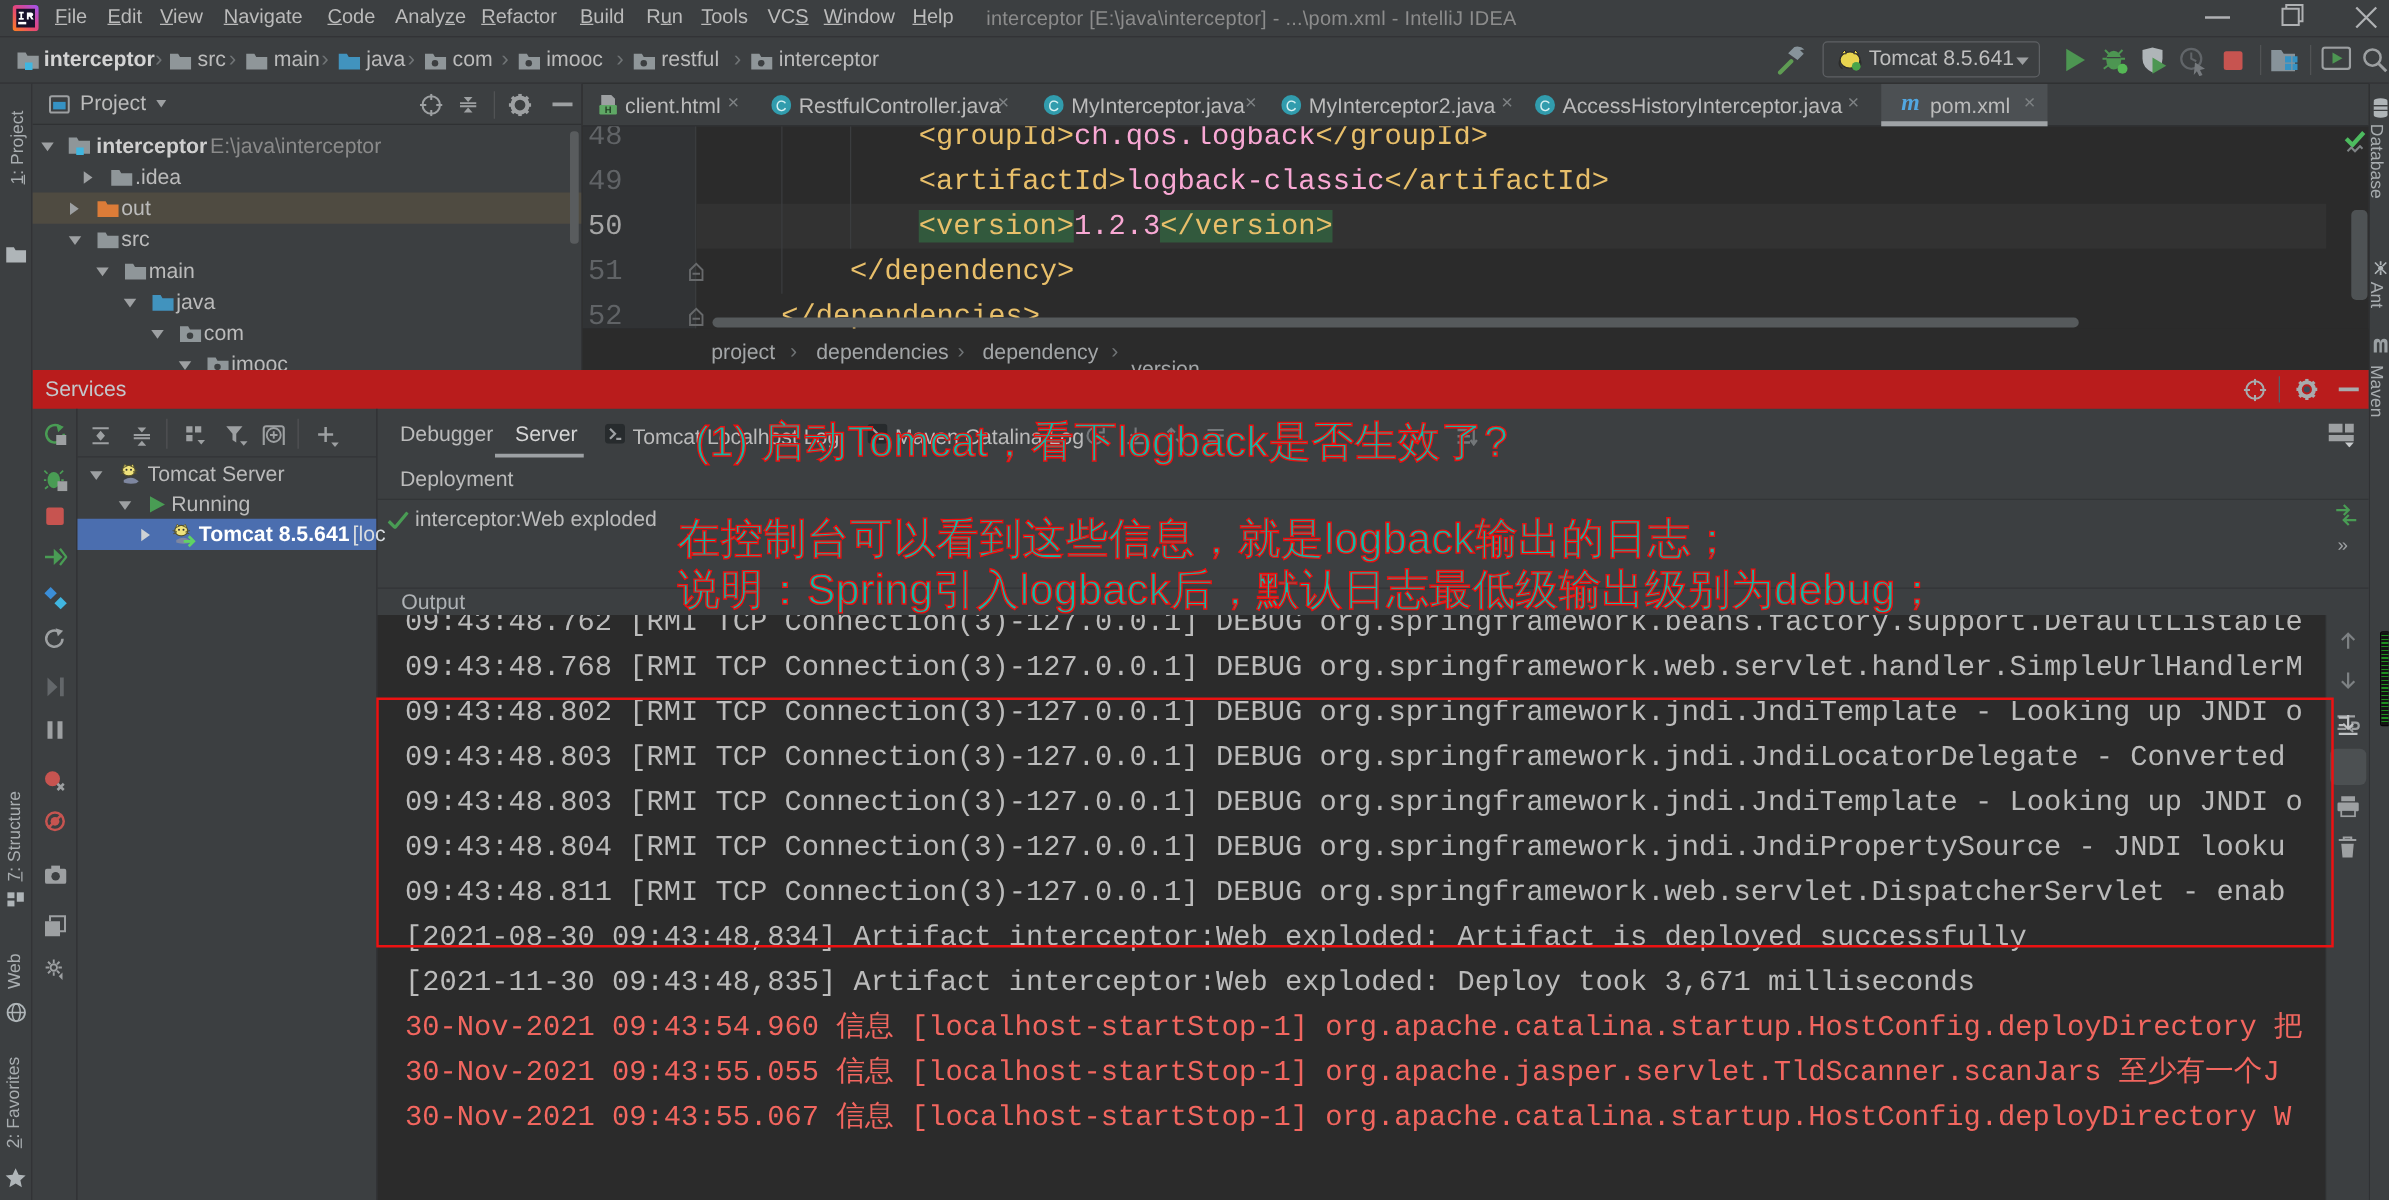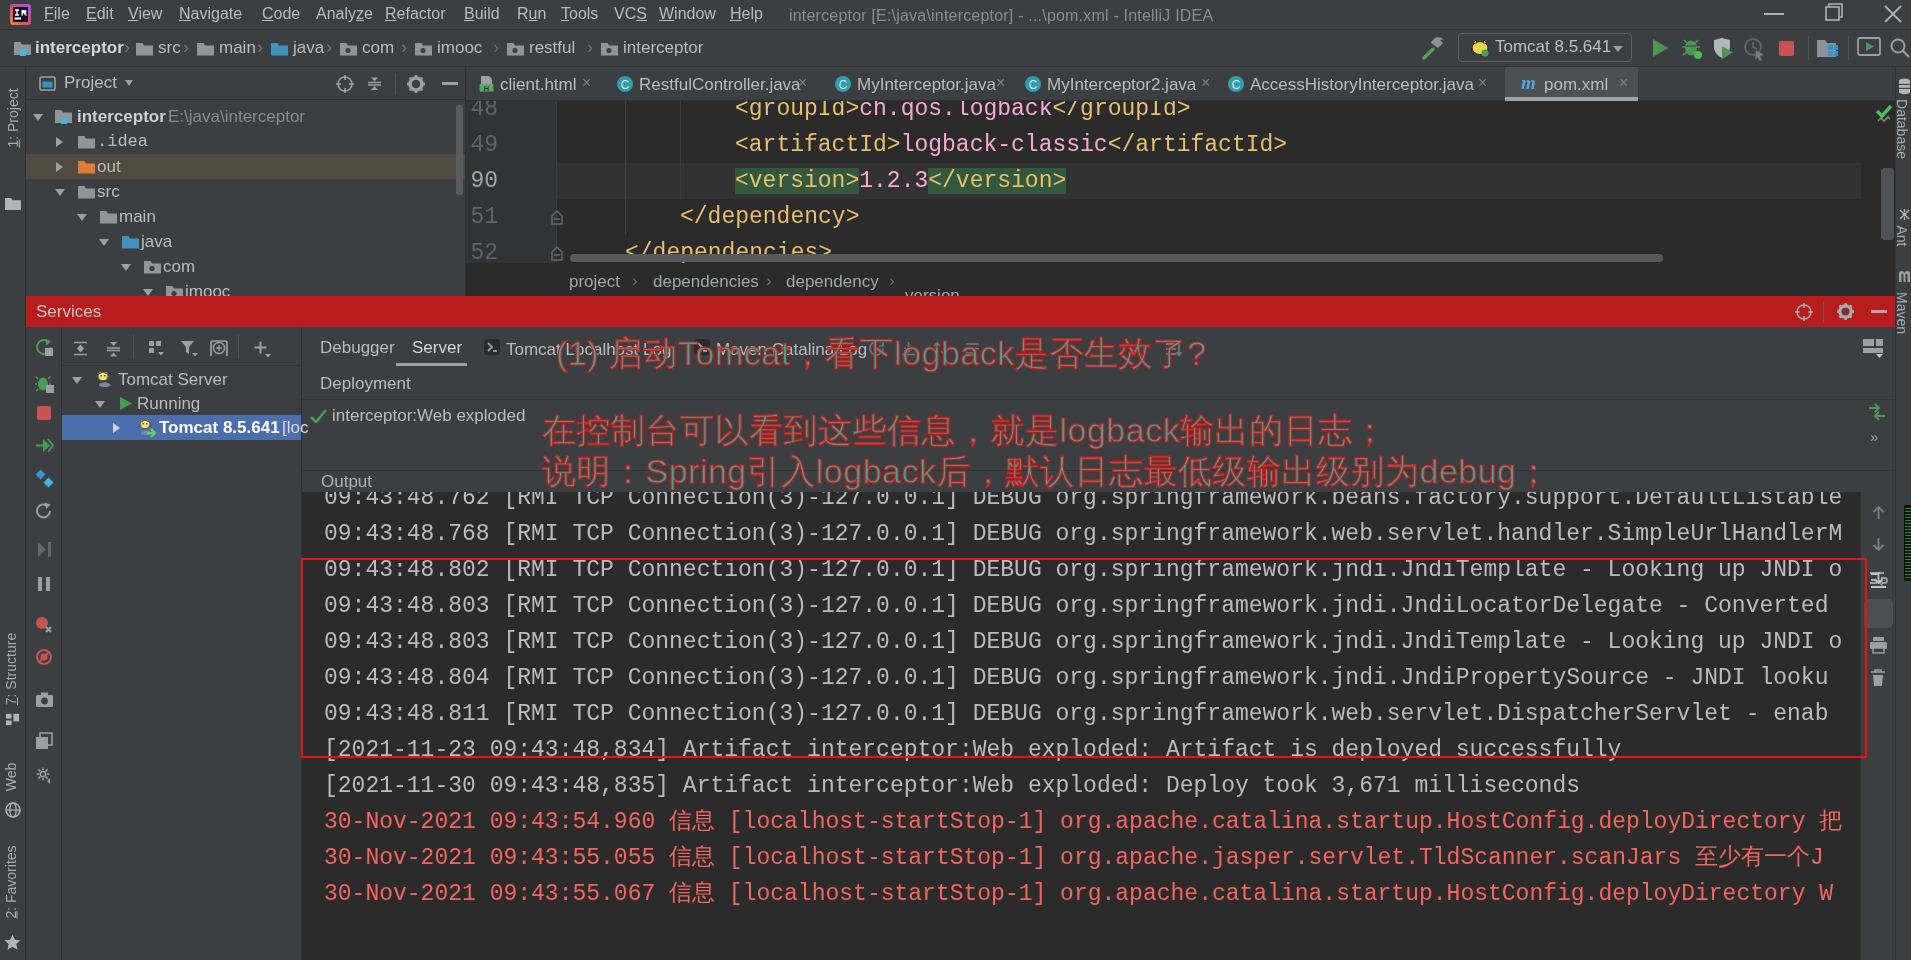--- a/index.html
+++ b/index.html
@@ -299,21 +299,21 @@
 
     <div class="trow" style="left:0;top:37px;width:440px;">
       <span class="arr arrD" style="left:7px;top:10px;"></span>
       <svg class="abs" style="left:28px;top:4px;" width="19" height="17" viewBox="0 0 19 17">
           <path d="M1 2 h6.5 l1.5 2.5 h9 V15 H1 z" fill="#8F9699"></path>
           <rect x="7" y="10" width="6" height="6" fill="#40B6E0"></rect>
         </svg>
       <span style="position:absolute;left:51px;font-weight:bold;color:#CFCFCF;">interceptor</span>
       <span style="position:absolute;left:142px;color:#8A8A8A;">E:\java\interceptor</span>
     </div>
-    <div class="trow" style="left:0;top:62px;width:440px;font-family:Liberation Mono, monospace;">
+    <div class="trow" style="left:11px;top:62px;width:440px;">
       <span class="arr arrR" style="left:30px;top:7.5px;"></span>
       <svg class="abs crumbfold" style="left:51px;top:5px;">
           <use href="#foldergray"></use>
         </svg>
       <span style="position:absolute;left:71px;">.idea</span>
     </div>
     <div class="trow" style="left:0;top:87px;width:440px;background:#4F4B41;">
       <span class="arr arrR" style="left:30px;top:7.5px;"></span>
       <svg class="abs crumbfold" style="left:51px;top:5px;">
           <use href="#folderorange"></use>
@@ -396,21 +396,21 @@
       </div>
     </div>
 
     <div class="abs" style="left:0;top:34px;width:1429px;height:162px;overflow:hidden;">
       <div class="abs" style="left:0;top:0;width:91px;height:162px;background:#313335;border-right:1px solid #3A3C3E;box-sizing:border-box;"></div>
       <div class="abs" style="left:91px;top:62px;width:1304px;height:36px;background:#323232;"></div>
       <div class="abs" style="left:159px;top:0;width:1px;height:134px;background:#3B3D3F;"></div>
       <div class="abs" style="left:214px;top:0;width:1px;height:98px;background:#3B3D3F;"></div>
       <div class="mono abs lnum" style="top:-10px;">48</div>
       <div class="mono abs lnum" style="top:26px;">49</div>
-      <div class="mono abs lnum" style="top:62px;color:#A5A5A5;">90</div>
+      <div class="mono abs lnum" style="top:62px;color:#A5A5A5;">50</div>
       <div class="mono abs lnum" style="top:98px;">51</div>
       <div class="mono abs lnum" style="top:134px;">52</div>
       <svg class="abs" style="left:82px;top:107px;" width="18" height="18" viewBox="0 0 18 18">
           <path d="M4 16 V8 L9 3 L14 8 V16 z" fill="none" stroke="#67696B" stroke-width="1.5"></path>
           <path d="M6 11 h6" stroke="#67696B" stroke-width="1.5"></path>
         </svg>
       <svg class="abs" style="left:82px;top:143px;" width="18" height="18" viewBox="0 0 18 18">
           <path d="M4 16 V8 L9 3 L14 8 V16 z" fill="none" stroke="#67696B" stroke-width="1.5"></path>
           <path d="M6 11 h6" stroke="#67696B" stroke-width="1.5"></path>
         </svg>
@@ -632,21 +632,21 @@
 
       <div class="abs" style="left:0;top:165px;width:1558px;height:468px;background:#2B2B2B;overflow:hidden;">
         <div class="abs" style="left:22px;top:-12px;">
           <div class="clog">09:43:48.762 [RMI TCP Connection(3)-127.0.0.1] DEBUG org.springframework.beans.factory.support.DefaultListable</div>
           <div class="clog">09:43:48.768 [RMI TCP Connection(3)-127.0.0.1] DEBUG org.springframework.web.servlet.handler.SimpleUrlHandlerM</div>
           <div class="clog">09:43:48.802 [RMI TCP Connection(3)-127.0.0.1] DEBUG org.springframework.jndi.JndiTemplate - Looking up JNDI o</div>
           <div class="clog">09:43:48.803 [RMI TCP Connection(3)-127.0.0.1] DEBUG org.springframework.jndi.JndiLocatorDelegate - Converted</div>
           <div class="clog">09:43:48.803 [RMI TCP Connection(3)-127.0.0.1] DEBUG org.springframework.jndi.JndiTemplate - Looking up JNDI o</div>
           <div class="clog">09:43:48.804 [RMI TCP Connection(3)-127.0.0.1] DEBUG org.springframework.jndi.JndiPropertySource - JNDI looku</div>
           <div class="clog">09:43:48.811 [RMI TCP Connection(3)-127.0.0.1] DEBUG org.springframework.web.servlet.DispatcherServlet - enab</div>
-          <div class="clog">[2021-11-23 09:43:48,834] Artifact interceptor:Web exploded: Artifact is deployed successfully</div>
+          <div class="clog">[2021-08-30 09:43:48,834] Artifact interceptor:Web exploded: Artifact is deployed successfully</div>
           <div class="clog">[2021-11-30 09:43:48,835] Artifact interceptor:Web exploded: Deploy took 3,671 milliseconds</div>
           <div class="clog rlog">30-Nov-2021 09:43:54.960 信息 [localhost-startStop-1] org.apache.catalina.startup.HostConfig.deployDirectory 把</div>
           <div class="clog rlog">30-Nov-2021 09:43:55.055 信息 [localhost-startStop-1] org.apache.jasper.servlet.TldScanner.scanJars 至少有一个J</div>
           <div class="clog rlog">30-Nov-2021 09:43:55.067 信息 [localhost-startStop-1] org.apache.catalina.startup.HostConfig.deployDirectory W</div>
         </div>
       </div>
 
       <div class="abs" style="left:1558px;top:165px;width:35px;height:468px;background:#3C3F41;border-left:1px solid #2F3133;box-sizing:border-box;">
         <svg class="abs" style="left:9px;top:12px;" width="17" height="17" viewBox="0 0 17 17">
             <path d="M8.5 15 V3 M3.5 8 L8.5 3 L13.5 8" stroke="#7D8183" stroke-width="1.8" fill="none"></path>

